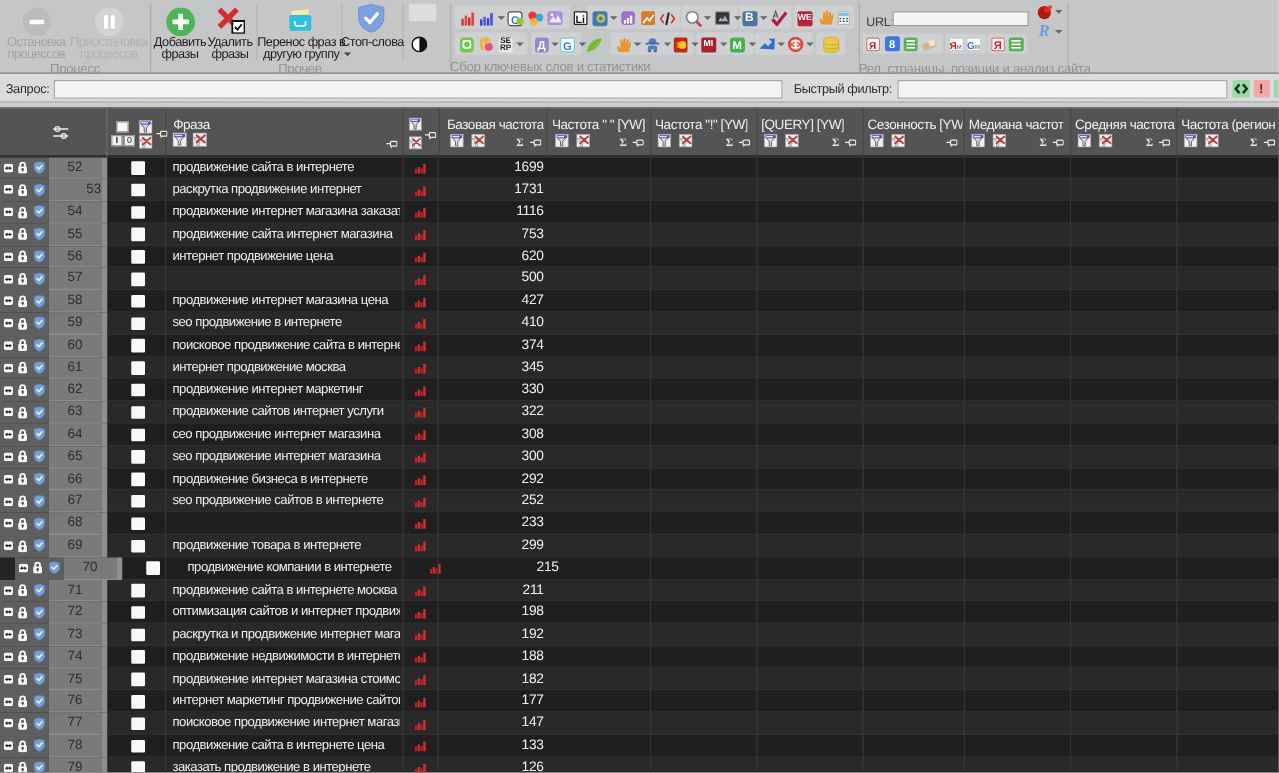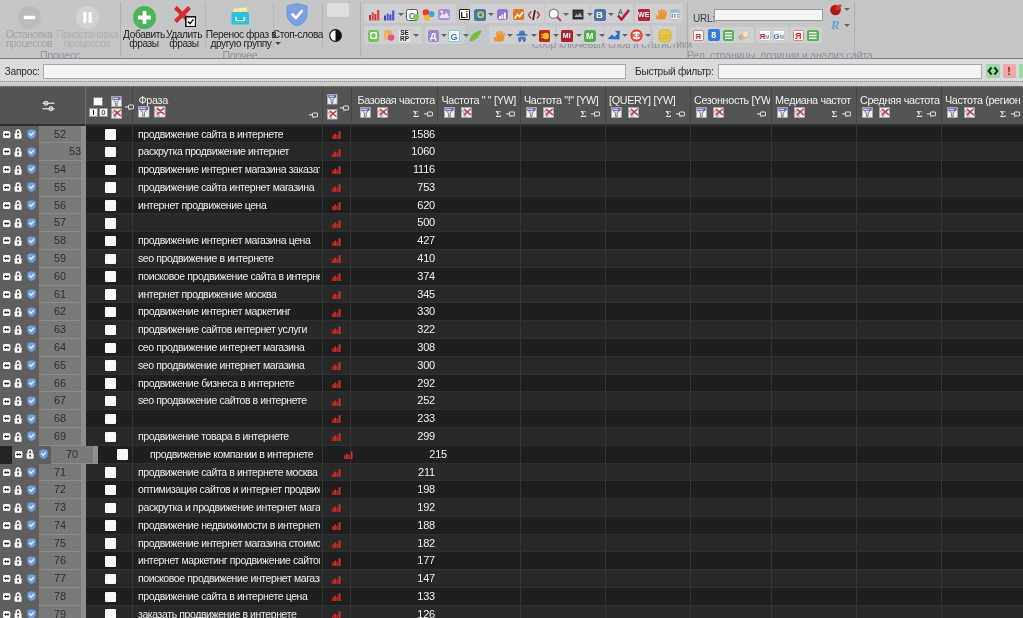--- a/index.html
+++ b/index.html
@@ -13,21 +13,21 @@
 <div class="abs" style="left:0;top:57.5px;width:1023px;height:2px;background:#7e7f80"></div>
 <div class="abs" style="left:120px;top:2px;width:1px;height:55px;background:#aeafb0"></div>
 <div class="abs" style="left:360px;top:2px;width:1px;height:55px;background:#aeafb0"></div>
 <div class="abs" style="left:687px;top:2px;width:1px;height:55px;background:#aeafb0"></div>
 <div class="abs" style="left:853.5px;top:2px;width:1px;height:55px;background:#aeafb0"></div>
 <div class="abs" style="left:204.5px;top:3px;width:1px;height:45px;background:#b6b7b8"></div>
 <div class="abs" style="left:272.5px;top:3px;width:1px;height:45px;background:#b6b7b8"></div>
 <div class="abs" style="left:321.5px;top:3px;width:1px;height:45px;background:#b6b7b8"></div>
 <div class="cap" style="left:0;top:48.5px;width:120px;text-align:center">Процесс</div>
 <div class="cap" style="left:120px;top:48.5px;width:240px;text-align:center">Прочее</div>
-<div class="cap" style="left:360px;top:38px;width:332px;text-align:right">Сбор ключевых слов и статистики</div>
+<div class="cap" style="left:360px;top:48px;width:332px;text-align:left">Сбор ключевых слов и статистики</div>
 <div class="cap" style="left:687px;top:48.5px;width:167px;text-align:right">Рел. страницы, позиции и анализ сайта</div>
 <div class="abs" style="left:364px;top:4px;width:92px;height:19px;background:#cfd0d1;border-radius:2px"></div>
 <div class="abs" style="left:469px;top:4px;width:75px;height:19px;background:#cfd0d1;border-radius:2px"></div>
 <div class="abs" style="left:545px;top:4px;width:45px;height:19px;background:#cfd0d1;border-radius:2px"></div>
 <div class="abs" style="left:591px;top:4px;width:42px;height:19px;background:#cfd0d1;border-radius:2px"></div>
 <div class="abs" style="left:635px;top:4px;width:48px;height:19px;background:#cfd0d1;border-radius:2px"></div>
 <div class="abs" style="left:364px;top:26px;width:58px;height:18px;background:#cfd0d1;border-radius:2px"></div>
 <div class="abs" style="left:425px;top:26px;width:40px;height:18px;background:#cfd0d1;border-radius:2px"></div>
 <div class="abs" style="left:489px;top:26px;width:66px;height:18px;background:#cfd0d1;border-radius:2px"></div>
 <div class="abs" style="left:557px;top:26px;width:46px;height:18px;background:#cfd0d1;border-radius:2px"></div>
@@ -513,21 +513,21 @@
 <div class="abs" style="left:81px;top:0;width:5px;height:100%;background:#8e8e8e"></div>
 <div class="abs" style="left:86px;top:0;width:937px;height:100%;background:#1f1f20;border-bottom:1px solid #303031"></div>
 <div class="abs" style="left:105px;top:3.6px;width:10.5px;height:10.5px;background:#f8f8f8;border-radius:1px"></div>
 <div class="abs" style="left:138px;top:0;width:182px;height:100%;overflow:hidden;color:#ededed;font-size:10.5px;letter-spacing:-0.4px;line-height:17.79px;white-space:nowrap">продвижение сайта в интернете</div>
 <svg style="position:absolute;left:331.5px;top:4.3px" width="9" height="9.5" viewBox="0 0 9 9.5">
           <rect x="0" y="5.2" width="1.7" height="3.8" fill="#c62020"></rect>
           <rect x="2.2" y="3.6" width="1.7" height="5.4" fill="#d43030"></rect>
           <rect x="4.4" y="4.6" width="1.7" height="4.4" fill="#c62020"></rect>
           <rect x="6.6" y="1.2" width="1.9" height="7.8" fill="#d43030"></rect>
         </svg>
-<div class="abs" style="left:350px;top:0;width:85px;height:100%;color:#f0f0f0;font-size:11px;text-align:right;line-height:17.79px;letter-spacing:-0.2px">1586</div>
+<div class="abs" style="left:350px;top:0;width:85px;height:100%;color:#f0f0f0;font-size:11px;text-align:right;line-height:17.79px;letter-spacing:-0.2px">1699</div>
 </div>
 <div class="abs" style="left:0;top:17.79px;width:1023px;height:17.79px">
 <div class="abs" style="left:0;top:0;width:39px;height:100%;background:#5f5f5f"></div>
 <svg style="position:absolute;left:3.2px;top:5.2px" width="7.4" height="7" viewBox="0 0 7.4 7">
           <rect x="0" y="0" width="7.4" height="7" rx="1.6" fill="#fdfdfd"></rect>
           <path d="M1 3.5 L2.9 1.9 L2.9 5.1 Z" fill="#111"></path>
           <path d="M6.4 3.5 L4.5 1.9 L4.5 5.1 Z" fill="#111"></path>
           <rect x="2.7" y="3" width="2" height="1" fill="#111"></rect>
         </svg>
         <svg style="position:absolute;left:14.2px;top:3.6px" width="8.2" height="10" viewBox="0 0 8.2 10">
@@ -544,21 +544,21 @@
 <div class="abs" style="left:81px;top:0;width:5px;height:100%;background:#8e8e8e"></div>
 <div class="abs" style="left:86px;top:0;width:937px;height:100%;background:#29292a;border-bottom:1px solid #303031"></div>
 <div class="abs" style="left:105px;top:3.6px;width:10.5px;height:10.5px;background:#f8f8f8;border-radius:1px"></div>
 <div class="abs" style="left:138px;top:0;width:182px;height:100%;overflow:hidden;color:#ededed;font-size:10.5px;letter-spacing:-0.4px;line-height:17.79px;white-space:nowrap">раскрутка продвижение интернет</div>
 <svg style="position:absolute;left:331.5px;top:4.3px" width="9" height="9.5" viewBox="0 0 9 9.5">
           <rect x="0" y="5.2" width="1.7" height="3.8" fill="#c62020"></rect>
           <rect x="2.2" y="3.6" width="1.7" height="5.4" fill="#d43030"></rect>
           <rect x="4.4" y="4.6" width="1.7" height="4.4" fill="#c62020"></rect>
           <rect x="6.6" y="1.2" width="1.9" height="7.8" fill="#d43030"></rect>
         </svg>
-<div class="abs" style="left:350px;top:0;width:85px;height:100%;color:#f0f0f0;font-size:11px;text-align:right;line-height:17.79px;letter-spacing:-0.2px">1060</div>
+<div class="abs" style="left:350px;top:0;width:85px;height:100%;color:#f0f0f0;font-size:11px;text-align:right;line-height:17.79px;letter-spacing:-0.2px">1731</div>
 </div>
 <div class="abs" style="left:0;top:35.58px;width:1023px;height:17.79px">
 <div class="abs" style="left:0;top:0;width:39px;height:100%;background:#5f5f5f"></div>
 <svg style="position:absolute;left:3.2px;top:5.2px" width="7.4" height="7" viewBox="0 0 7.4 7">
           <rect x="0" y="0" width="7.4" height="7" rx="1.6" fill="#fdfdfd"></rect>
           <path d="M1 3.5 L2.9 1.9 L2.9 5.1 Z" fill="#111"></path>
           <path d="M6.4 3.5 L4.5 1.9 L4.5 5.1 Z" fill="#111"></path>
           <rect x="2.7" y="3" width="2" height="1" fill="#111"></rect>
         </svg>
         <svg style="position:absolute;left:14.2px;top:3.6px" width="8.2" height="10" viewBox="0 0 8.2 10">

